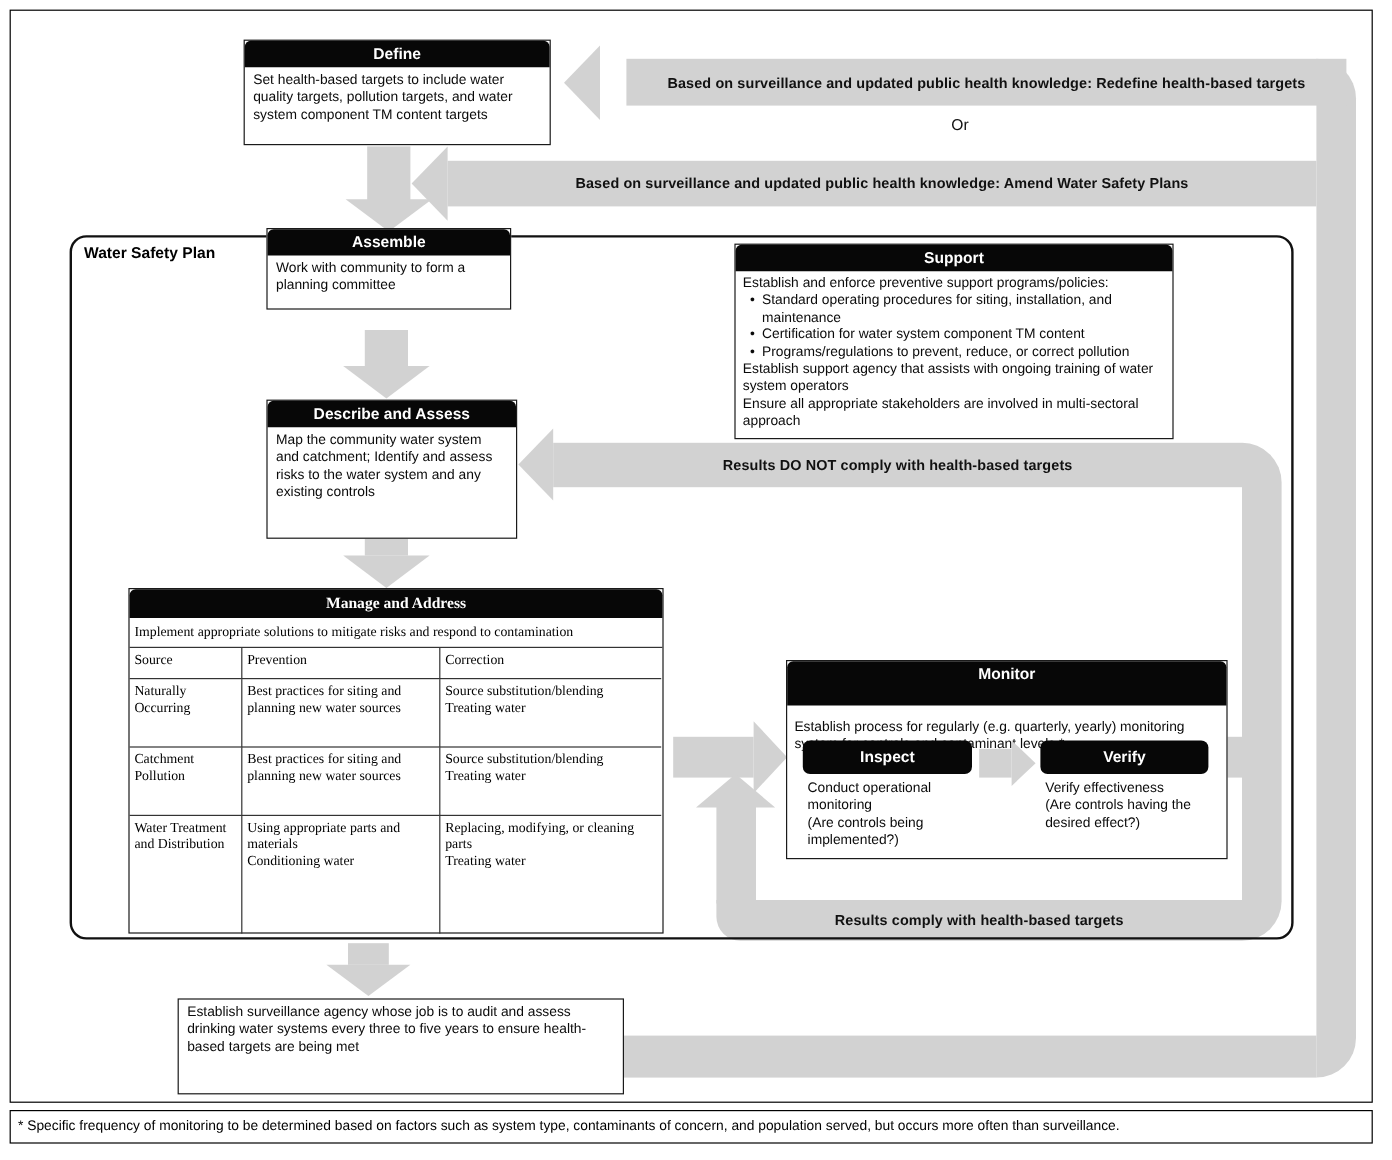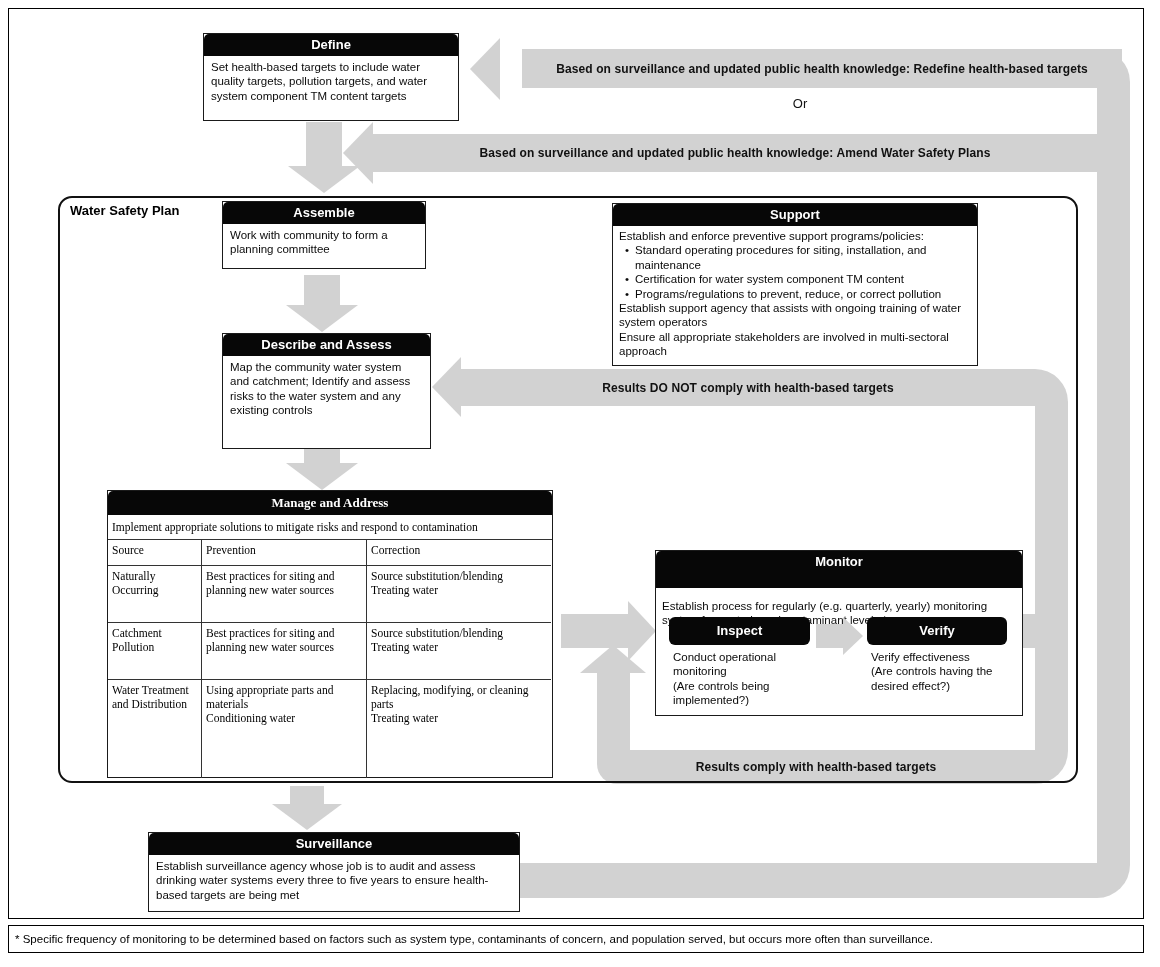--- a/index.html
+++ b/index.html
@@ -93,21 +93,21 @@
   <div class="ah ah-down-sm" style="left:272px; top:804px;"></div>
 
   <div class="box" style="left:203px; top:33px; width:256px; height:88px;">
     <div class="bar" style="height:22px; line-height:22px;">Define</div>
     <div class="box-body">Set health-based targets to include water quality targets, pollution targets, and water system component TM content targets</div>
   </div>
 
   <div class="wsp" style="left:58px; top:196px; width:1020px; height:587px;"></div>
   <div class="wsp-label" style="left:70px; top:203px;">Water Safety Plan</div>
 
-  <div class="box" style="left:222px; top:201px; width:204px; height:68px;">
+  <div class="box" style="left:222px; top:190px; width:204px; height:68px;">
     <div class="bar" style="height:22px; line-height:22px;">Assemble</div>
     <div class="box-body">Work with community to form a planning committee</div>
   </div>
 
   <div class="box" style="left:222px; top:333px; width:209px; height:116px;">
     <div class="bar" style="height:22px; line-height:22px;">Describe and Assess</div>
     <div class="box-body">Map the community water system and catchment; Identify and assess risks to the water system and any existing controls</div>
   </div>
 
   <div class="box" style="left:612px; top:203px; width:366px; height:163px;">
@@ -182,19 +182,18 @@
       <div>Conduct operational monitoring</div>
       <div>(Are controls being implemented?)</div>
     </div>
     <div class="mini-text" style="left:215px; top:99px; width:148px;">
       <div>Verify effectiveness</div>
       <div>(Are controls having the desired effect?)</div>
     </div>
   </div>
 
   <div class="box" style="left:148px; top:832px; width:372px; height:80px;">
-    <div class="bar" style="height:22px; line-height:22px;">Surveillance</div>
     <div class="box-body">Establish surveillance agency whose job is to audit and assess drinking water systems every three to five years to ensure health-based targets are being met</div>
   </div>
 
   <div class="footnote" style="left:8px; top:925px; width:1136px; height:28px;">* Specific frequency of monitoring to be determined based on factors such as system type, contaminants of concern, and population served, but occurs more often than surveillance.</div>
 
 </div>
 
 </body></html>

